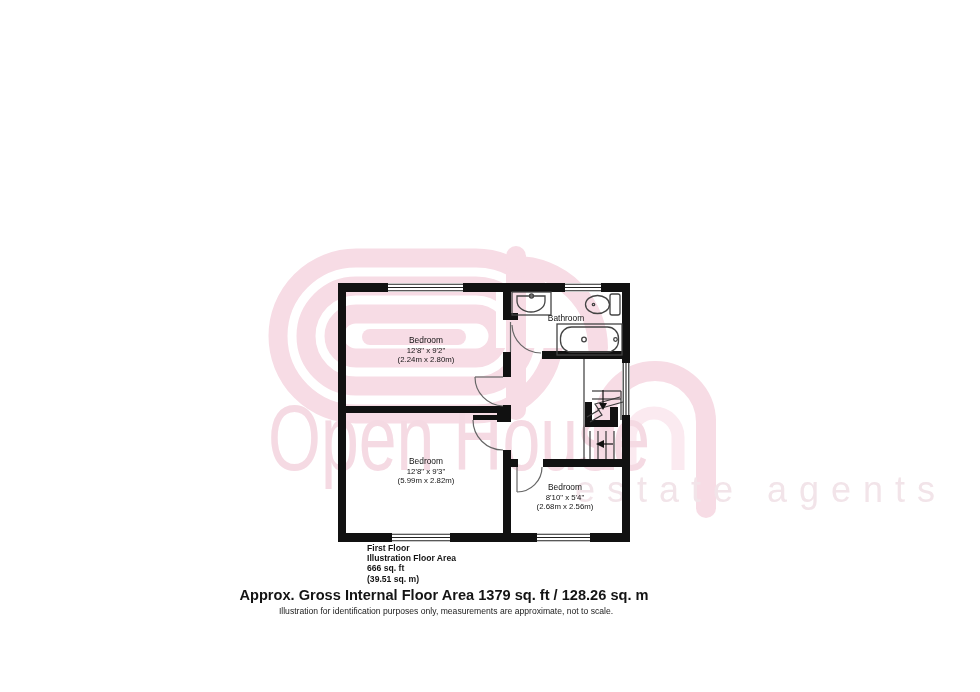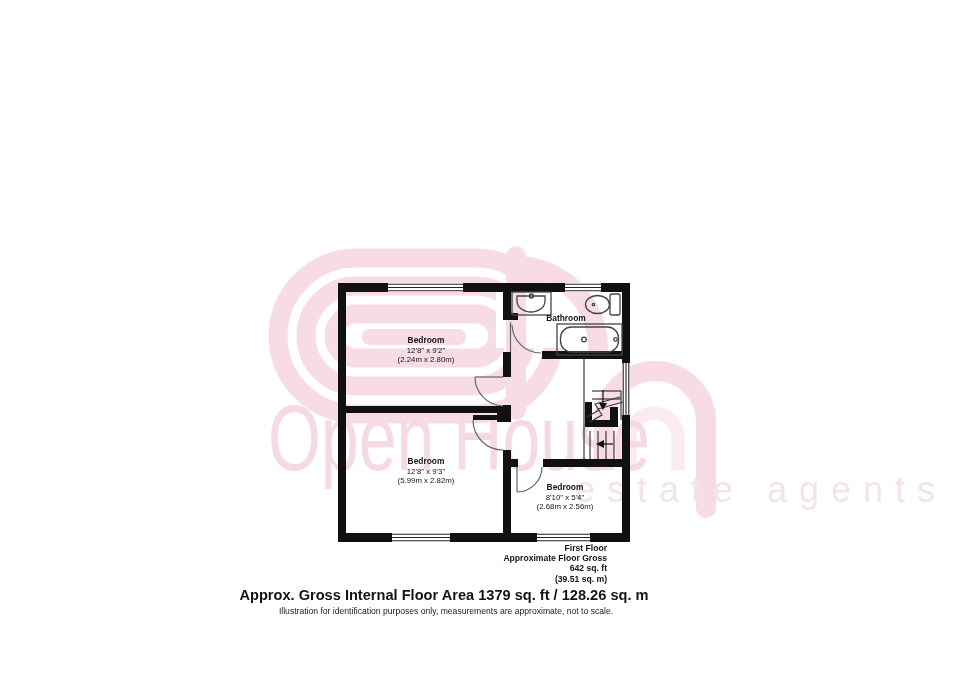--- a/index.html
+++ b/index.html
@@ -1,23 +1,23 @@
 <!DOCTYPE html>
 <html><head>
 <meta charset="utf-8">
 <style>
   html,body{margin:0;padding:0;background:#ffffff;}
   body{width:980px;height:692px;position:relative;overflow:hidden;
        font-family:"Liberation Sans", sans-serif;color:#141414;}
   .layer{position:absolute;left:0;top:0;width:980px;height:692px;}
   svg{display:block;}
   .room-label{position:absolute;text-align:center;pointer-events:none;}
-  .room-name{display:block;font-size:8.4px;font-weight:bold;line-height:9.6px;}
+  .room-name{display:block;font-size:8.4px;font-weight:normal;line-height:9.6px;}
   .room-dims{display:block;font-size:7.8px;line-height:9.4px;}
-  .caption{position:absolute;left:367px;top:543px;width:240px;text-align:right;
+  .caption{position:absolute;left:367px;top:543px;width:240px;text-align:left;
            font-size:8.6px;font-weight:bold;line-height:10.2px;}
   .caption span{display:block;}
   .main-title{position:absolute;left:0;top:587px;width:888px;text-align:center;
               font-size:14.6px;font-weight:bold;}
   .disclaimer{position:absolute;left:0;top:606px;width:892px;text-align:center;
               font-size:8.6px;color:#222;}
 </style>
 </head>
 <body>
 
@@ -173,19 +173,19 @@
 </div>
 
 <div class="room-label" style="left:485px;top:483px;width:160px;">
   <span class="room-name">Bedroom</span>
   <span class="room-dims">8'10" x 5'4"</span>
   <span class="room-dims">(2.68m x 2.56m)</span>
 </div>
 
 <div class="caption">
   <span>First Floor</span>
-  <span>Approximate Floor Gross</span>
-  <span>642 sq. ft</span>
+  <span>Illustration Floor Area</span>
+  <span>666 sq. ft</span>
   <span>(39.51 sq. m)</span>
 </div>
 
 <div class="main-title">Approx. Gross Internal Floor Area 1379 sq. ft / 128.26 sq. m</div>
 <div class="disclaimer">Illustration for identification purposes only, measurements are approximate, not to scale.</div>
 
 </body></html>

